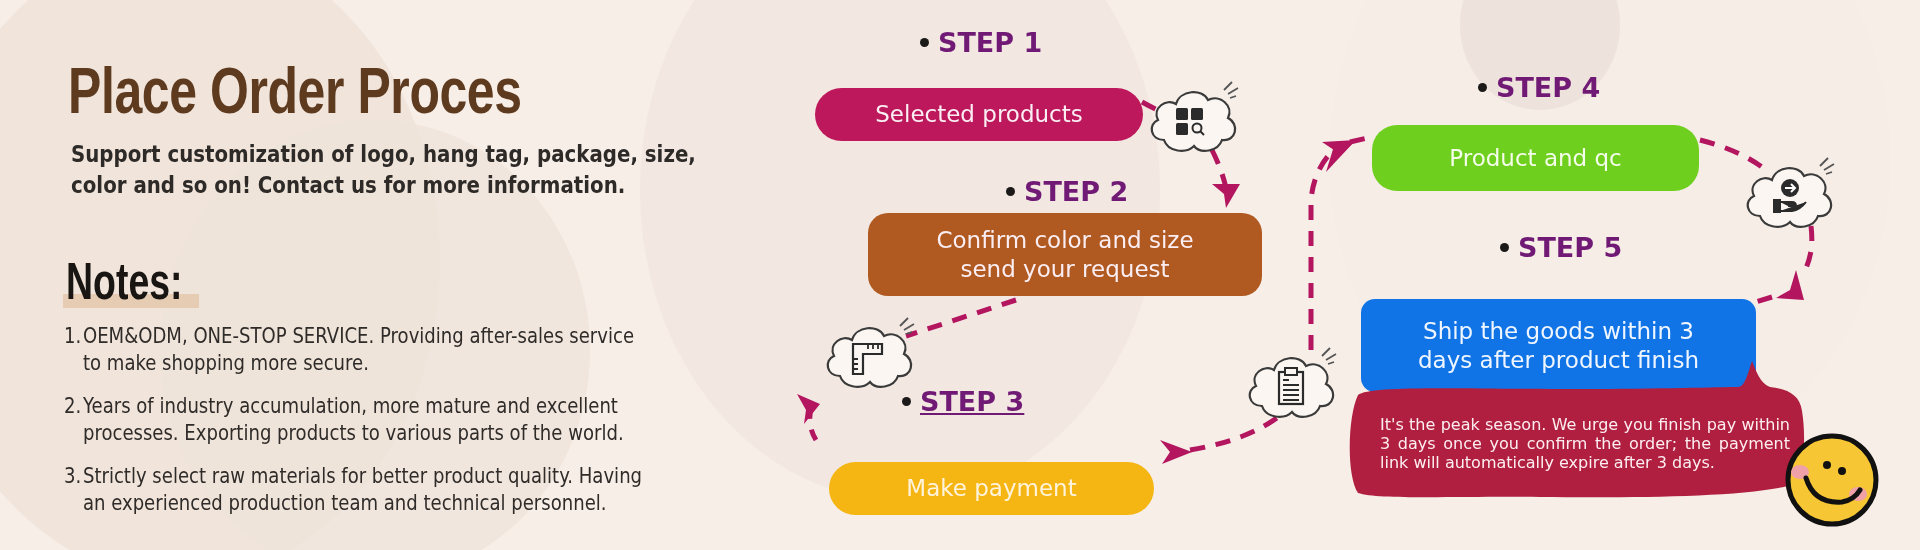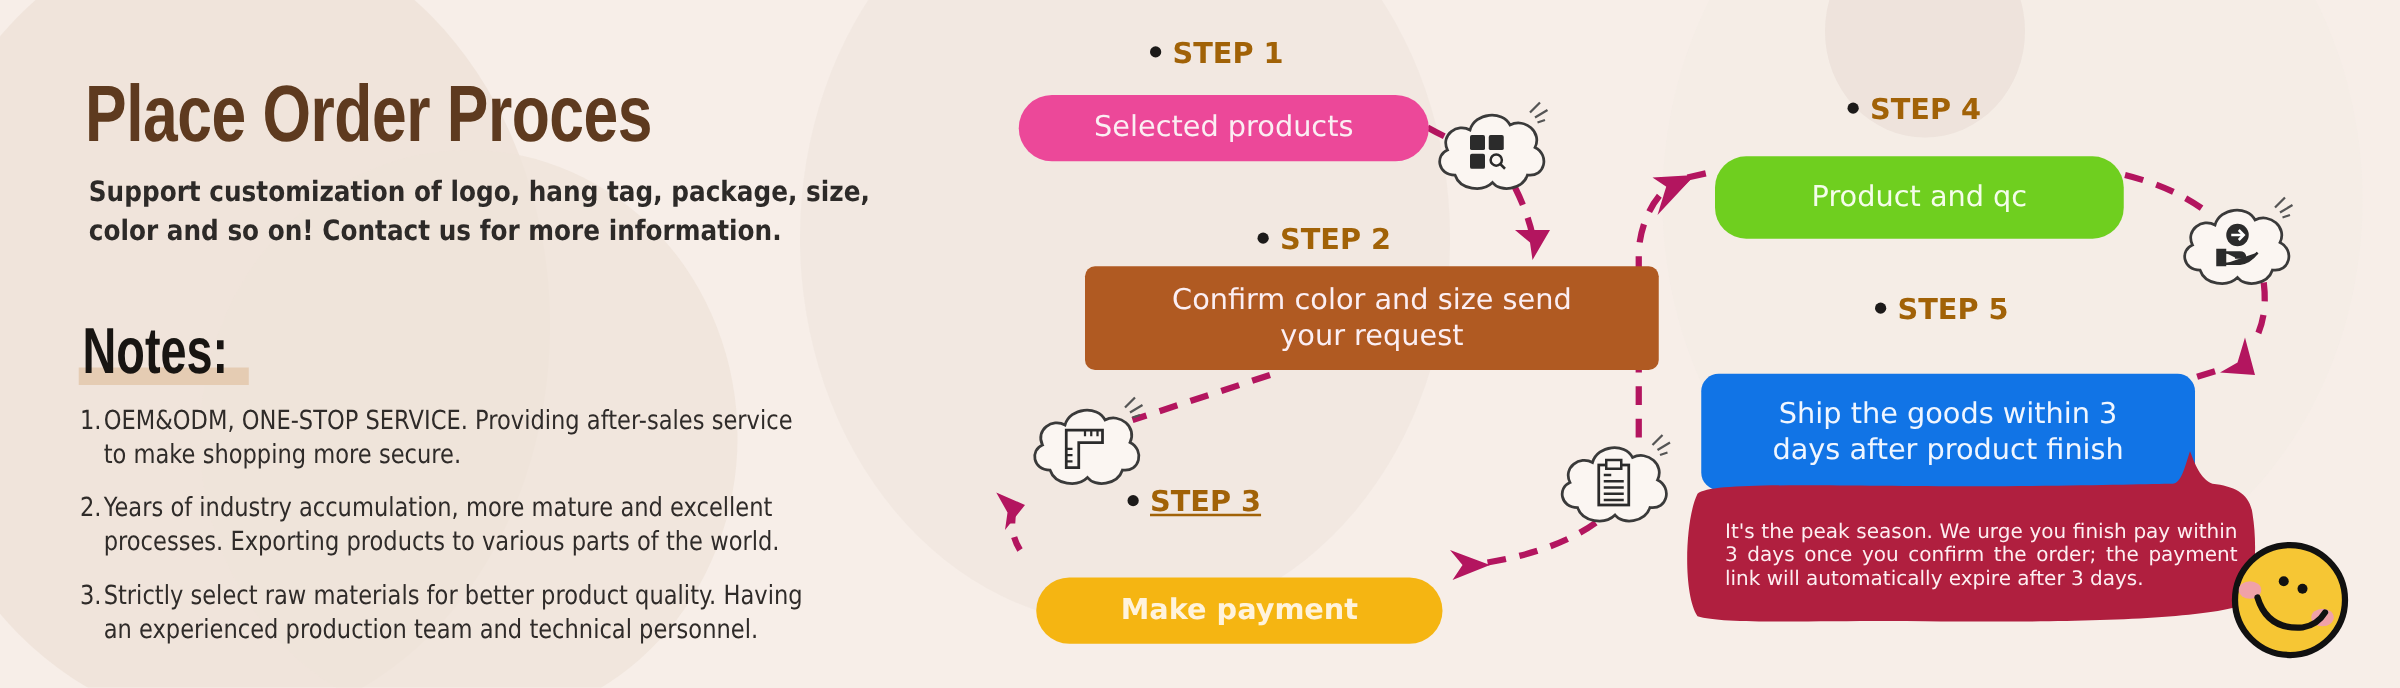--- a/index.html
+++ b/index.html
@@ -33,21 +33,21 @@
     transform: scaleX(0.72); transform-origin: left top; white-space: nowrap;
   }
   .notes-list { left: 64px; top: 323px; width: 820px; margin: 0; padding: 0; list-style: none;
     transform: scaleX(0.86); transform-origin: left top; }
   .notes-list li {
     display: flex; font-size: 21px; line-height: 27px; color: #2f2b29; margin-bottom: 16px;
   }
   .notes-list .num { width: 22px; flex: none; }
 
   .step-label {
-    font-family: "DejaVu Sans", sans-serif; font-weight: 700; font-size: 23px; color: #a16207;
+    font-family: "DejaVu Sans", sans-serif; font-weight: 700; font-size: 27px; color: #701a75;
     white-space: nowrap; line-height: 30px;
   }
   .step-label .dot { display: inline-block; width: 9px; height: 9px; border-radius: 50%; background: #1c1a19;
     margin-right: 9px; vertical-align: middle; position: relative; top: -2px; }
   .pill {
     display: flex; align-items: center; justify-content: center; text-align: center;
     font-family: "DejaVu Sans", sans-serif; font-size: 23px; line-height: 29px; color: #fbeef3;
     box-sizing: border-box;
   }
   .cloud { position: absolute; }
@@ -111,23 +111,23 @@
     <polygon points="1796,270 1804,300 1776,298 1790,290"></polygon>
   </g>
 </svg>
 
 <div class="abs step-label" style="left:920px;top:28px;"><span class="dot"></span><span>STEP 1</span></div>
 <div class="abs step-label" style="left:1006px;top:177px;"><span class="dot"></span><span>STEP 2</span></div>
 <div class="abs step-label" style="left:902px;top:387px;text-decoration:underline;"><span class="dot"></span><span>STEP 3</span></div>
 <div class="abs step-label" style="left:1478px;top:73px;text-align:right;"><span class="dot"></span><span>STEP 4</span></div>
 <div class="abs step-label" style="left:1500px;top:233px;"><span class="dot"></span><span>STEP 5</span></div>
 
-<div class="abs pill" style="left:815px;top:76px;width:328px;height:53px;border-radius:27px;background:#ec4899;">Selected products</div>
-<div class="abs pill" style="left:868px;top:213px;width:459px;height:83px;border-radius:8px;background:#b05a22;padding:0 60px;">Confirm color and size send your request</div>
-<div class="abs pill" style="left:829px;top:462px;width:325px;height:53px;border-radius:27px;background:#f5b512;color:#fff3dc;font-weight:bold;">Make payment</div>
+<div class="abs pill" style="left:815px;top:88px;width:328px;height:53px;border-radius:27px;background:#be185d;">Selected products</div>
+<div class="abs pill" style="left:868px;top:213px;width:394px;height:83px;border-radius:20px;background:#b05a22;padding:0 60px;">Confirm color and size send your request</div>
+<div class="abs pill" style="left:829px;top:462px;width:325px;height:53px;border-radius:27px;background:#f5b512;color:#fff3dc;">Make payment</div>
 <div class="abs pill" style="left:1372px;top:125px;width:327px;height:66px;border-radius:25px;background:#6fcf1f;color:#f4fde9;">Product and qc</div>
 <div class="abs pill" style="left:1361px;top:299px;width:395px;height:93px;border-radius:14px;background:#1174e6;color:#f0f6ff;padding:0 40px;">Ship the goods within 3 days after product finish</div>
 
 <svg class="cloud" style="left:1144px;top:78px;" width="100" height="80" viewBox="0 0 100 80">
   <path d="M20 62 C6 62 4 46 14 42 C8 30 22 20 32 26 C36 12 58 10 64 22 C76 16 90 28 84 40 C96 46 92 64 78 62 C74 74 56 76 50 68 C42 76 24 74 20 62 Z" fill="#fbf6f2" stroke="#3a3a3a" stroke-width="2.2"></path>
   <path d="M80 12 L88 4 M84 16 L94 10 M86 20 L92 18" stroke="#555" stroke-width="1.8"></path>
   <rect x="32" y="30" width="12" height="12" rx="1.5" fill="#2b2b2b"></rect>
   <rect x="47" y="30" width="12" height="12" rx="1.5" fill="#2b2b2b"></rect>
   <rect x="32" y="45" width="12" height="12" rx="1.5" fill="#2b2b2b"></rect>
   <circle cx="53" cy="50" r="4.5" fill="none" stroke="#2b2b2b" stroke-width="2"></circle>

